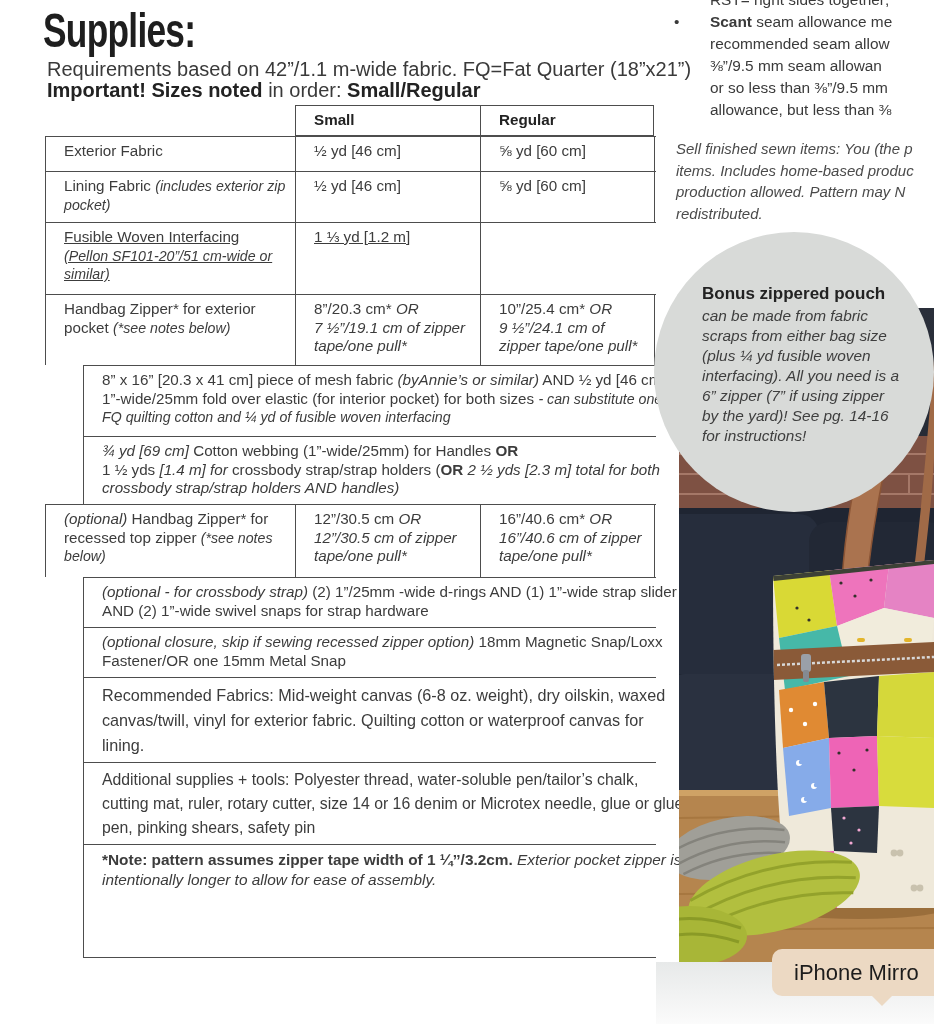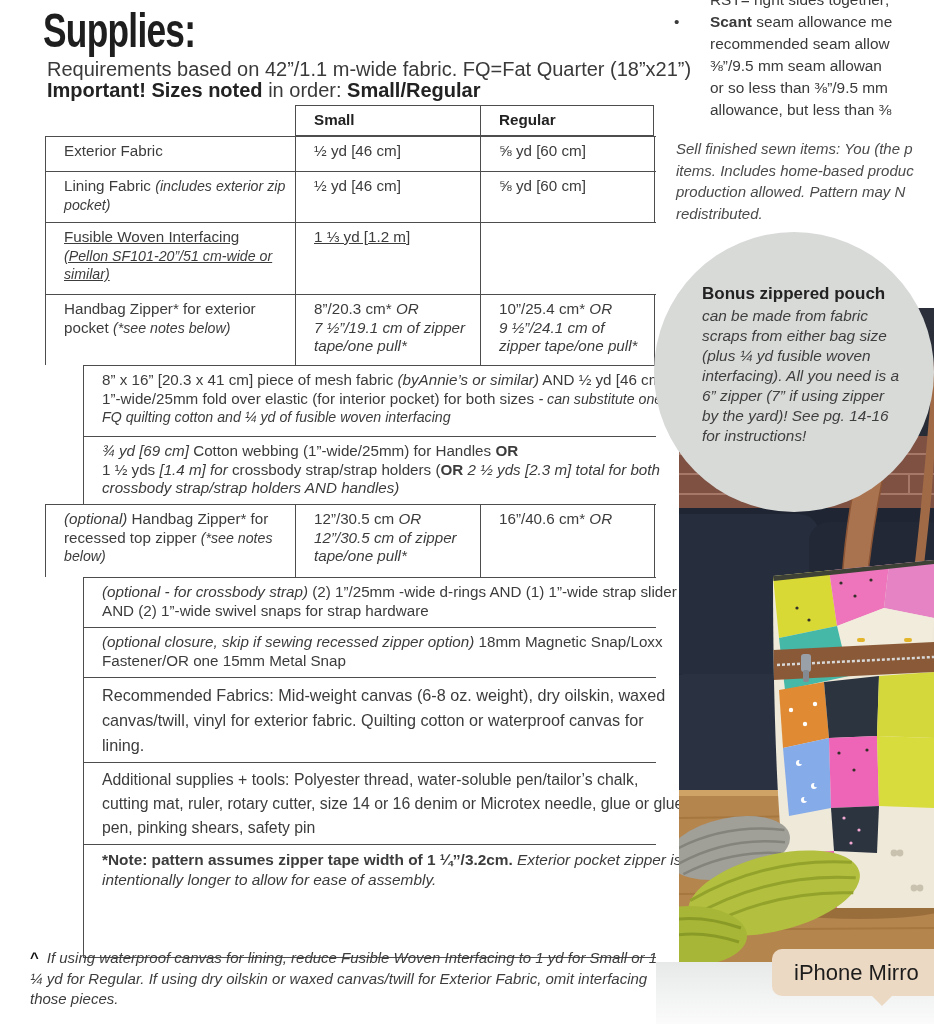--- a/index.html
+++ b/index.html
@@ -93,21 +93,21 @@
     <div class="trow full" style="min-height:67px;">
       <div><span class="it">¾ yd [69 cm] </span><span>Cotton webbing (1”-wide/25mm) for Handles </span><b>OR</b><br>
       <span> 1 ½ yds </span><span class="it">[1.4 m] for </span><span>crossbody strap/strap holders (</span><b>OR</b><span class="it"> 2 ½ yds [2.3 m] total for both crossbody strap/strap holders AND handles)</span></div>
     </div>
 
     <div class="trow" style="min-height:72px;">
       <div><span class="it">(optional)</span><span> Handbag Zipper* for recessed top zipper </span><span class="it sm">(*see notes below)</span></div>
       <div><span>12”/30.5 cm </span><span class="it">OR</span><br>
            <span class="it">12”/30.5 cm of zipper tape/one pull*</span></div>
       <div><span>16”/40.6 cm* </span><span class="it">OR</span><br>
-           </div>
+           <span class="it">16”/40.6 cm of zipper tape/one pull*</span></div>
     </div>
 
     <div class="trow full" style="min-height:49px;">
       <div><span class="it">(optional - for crossbody strap)</span><span> (2) 1”/25mm -wide d-rings AND (1) 1”-wide strap slider AND (2) 1”-wide swivel snaps for strap hardware</span></div>
     </div>
 
     <div class="trow full" style="min-height:49px;">
       <div><span class="it">(optional closure, skip if sewing recessed zipper option)</span><span> 18mm Magnetic Snap/Loxx Fastener/OR one 15mm Metal Snap</span></div>
     </div>
 
@@ -119,23 +119,20 @@
       <div><span>Additional supplies + tools: Polyester thread, water-soluble pen/tailor’s chalk, cutting mat, ruler, rotary cutter, size 14 or 16 denim or Microtex needle, glue or glue pen, pinking shears, safety pin</span></div>
     </div>
 
     <div class="trow full last" style="min-height:112px;font-size:15.4px;line-height:19.5px;">
       <div>
         <div><b>*Note: pattern assumes zipper tape width of 1 ¼’’/3.2cm.</b><span class="it"> Exterior pocket zipper is intentionally longer to allow for ease of assembly.</span></div>
       </div>
     </div>
   </div>
 
-  <div class="footnote">
-    <span class="mark">^</span><span>If using waterproof canvas for lining, reduce Fusible Woven Interfacing to 1 yd for Small or 1 ¼ yd for Regular. If using dry oilskin or waxed canvas/twill for Exterior Fabric, omit interfacing those pieces.</span>
-  </div>
 
   <div class="scant">
     <div class="ind">RST= right sides together;</div>
     <div class="row1">
       <span class="bullet">•</span>
       <b>Scant</b><span> seam allowance me</span>
     </div>
     <div class="ind">recommended seam allow</div>
     <div class="ind">⅜”/9.5 mm seam allowan</div>
     <div class="ind">or so less than ⅜”/9.5 mm</div>

